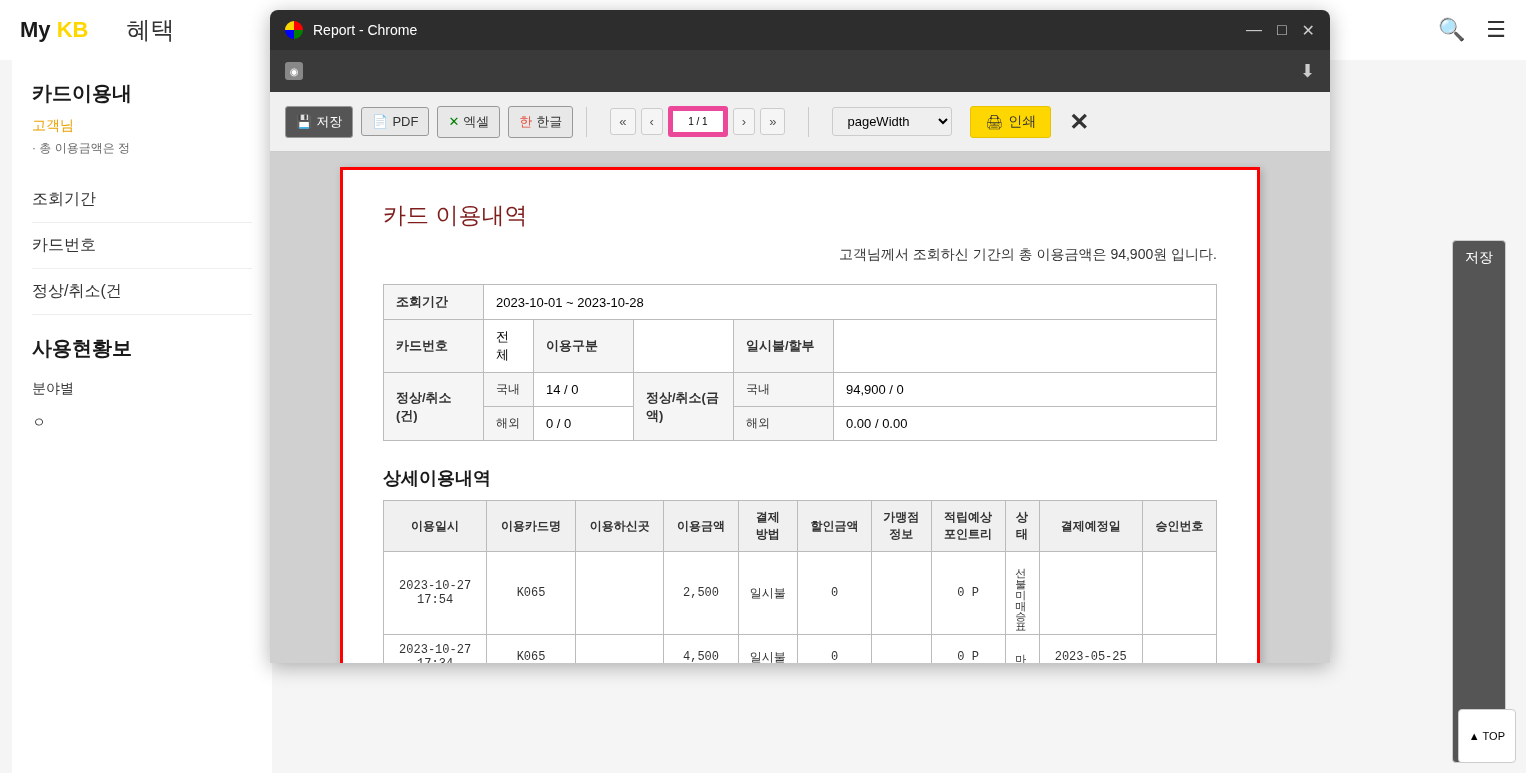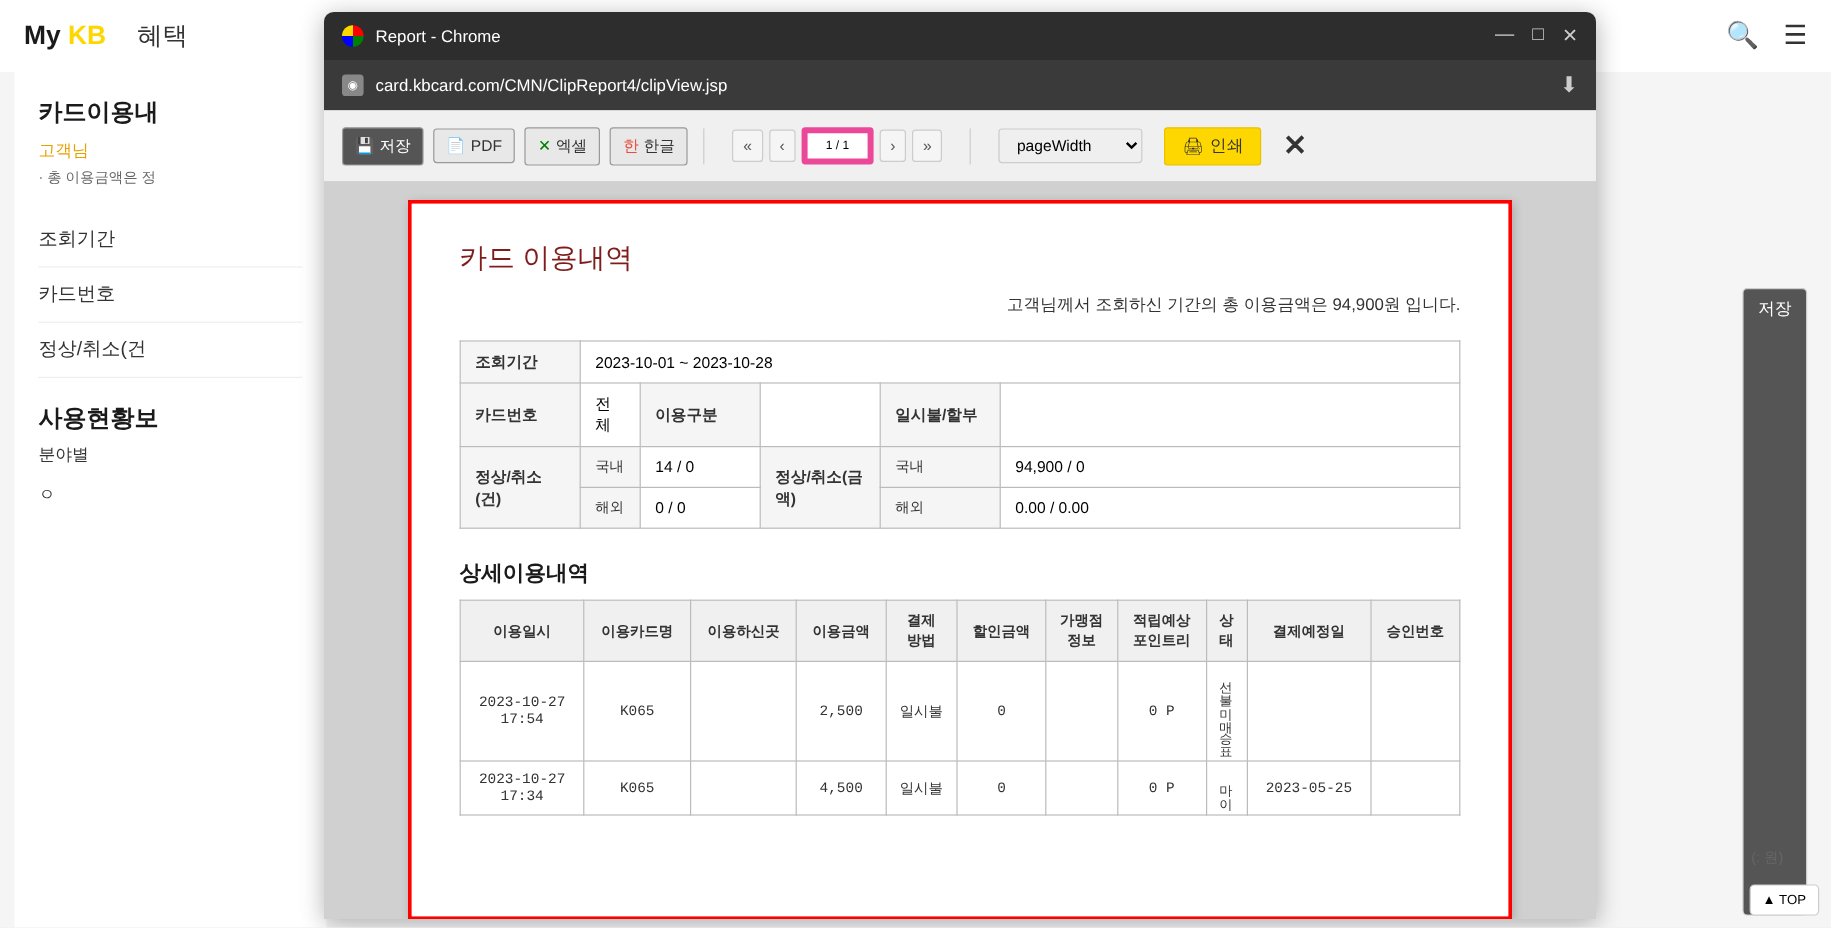--- a/index.html
+++ b/index.html
@@ -32,23 +32,23 @@
     }
 
     .kb-logo {
       font-size: 22px;
       font-weight: bold;
     }
     .kb-logo span:first-child { color: #1a1a1a; }
     .kb-logo span:last-child { color: #FFD700; }
 
     .kb-nav {
-      font-size: 21px;
-      color: #333;
-      margin-left: 6px;
+      font-size: 24px;
+      color: #333;
+      margin-left: 18px;
     }
 
     .kb-search-icon {
       position: absolute;
       right: 60px;
       font-size: 22px;
       color: #333;
     }
 
     .kb-menu-icon {
@@ -92,20 +92,21 @@
       color: #333;
       padding: 12px 0;
       border-bottom: 1px solid #eee;
     }
 
     .kb-sidebar-title2 {
       font-size: 20px;
       font-weight: bold;
       color: #1a1a1a;
       margin-top: 20px;
+      margin-bottom: 10px;
     }
 
     .kb-sidebar-item2 {
       font-size: 14px;
       color: #333;
       padding: 8px 0;
     }
 
     .kb-top-btn {
       position: absolute;
@@ -118,21 +119,21 @@
       text-align: center;
       border-radius: 4px;
     }
 
     
     .chrome-window {
       position: absolute;
       top: 10px;
       left: 270px;
       width: 1060px;
-      height: 755px;
+      height: 653px;
       background: white;
       border-radius: 8px 8px 0 0;
       box-shadow: 0 4px 20px rgba(0,0,0,0.3);
       overflow: hidden;
       display: flex;
       flex-direction: column;
     }
 
     .chrome-title-bar {
       background: #2d2d2d;
@@ -453,40 +454,39 @@
     <div class="kb-sidebar-item">정상/취소(건</div>
     <div class="kb-sidebar-title2">사용현황보</div>
     <div class="kb-sidebar-item2">분야별</div>
     <div class="kb-sidebar-item2">ㅇ</div>
   </div>
 
   <div class="kb-top-btn" style="position:absolute;right:20px;top:240px;background:#555;color:white;padding:8px 12px;font-size:14px;border-radius:4px;">저장</div>
 
   <div style="position:absolute;right:40px;bottom:50px;font-size:12px;color:#666;">(: 원)</div>
 
-  <div style="position:absolute;right:10px;bottom:10px;background:white;border:1px solid #ccc;padding:6px 10px;font-size:11px;text-align:center;border-radius:4px;cursor:pointer;">▲
+  <div style="position:absolute;right:10px;bottom:10px;background:white;border:1px solid #ccc;padding:20px 10px;font-size:11px;text-align:center;border-radius:4px;cursor:pointer;">▲
 TOP</div>
 
 </div>
 
 <div class="chrome-window">
 
   <div class="chrome-title-bar">
     <div class="chrome-icon"></div>
     <span class="chrome-tab-title">Report - Chrome</span>
     <div class="chrome-window-controls">
       <span class="chrome-control">—</span>
       <span class="chrome-control">□</span>
       <span class="chrome-control">✕</span>
     </div>
   </div>
 
   <div class="chrome-address-bar">
     <div class="chrome-site-icon">◉</div>
-    <span class="chrome-url">card.kbcard.com/CMN/ClipReport4/clipView.jsp</span>
     <span class="chrome-download">⬇</span>
   </div>
 
   <div class="report-toolbar">
 
     <button class="toolbar-btn active">
       <span>💾</span>
       <span>저장</span>
     </button>
 

